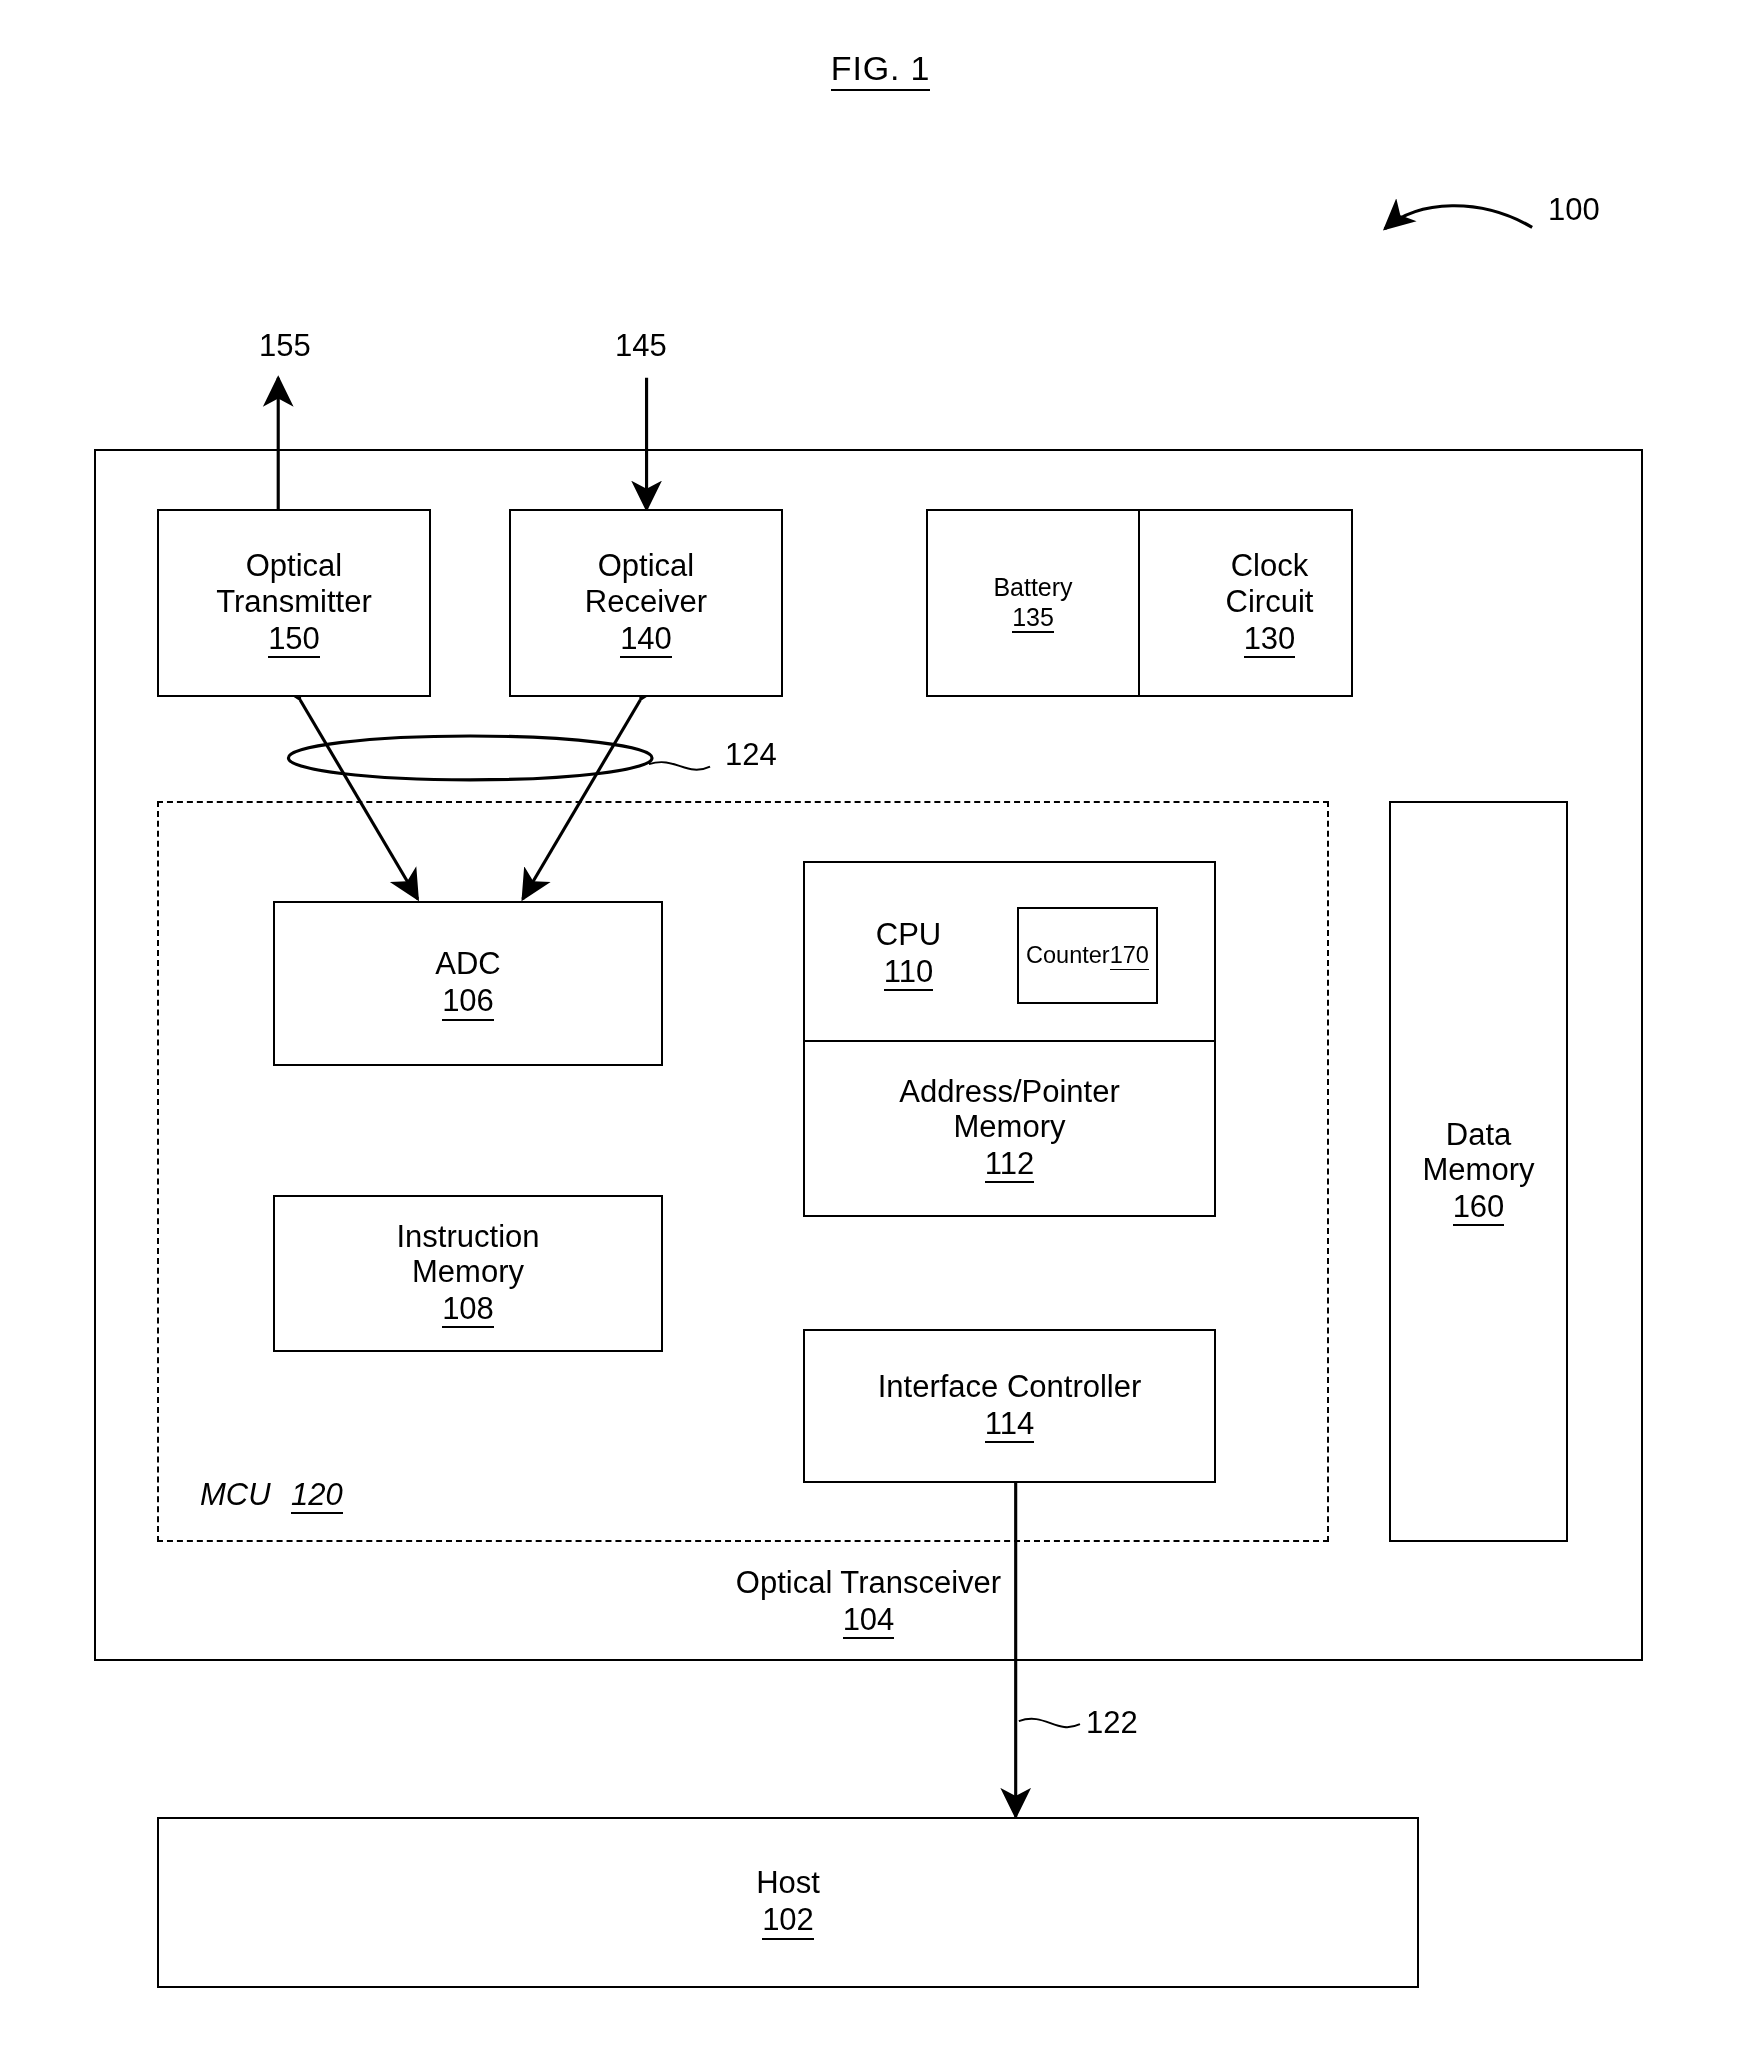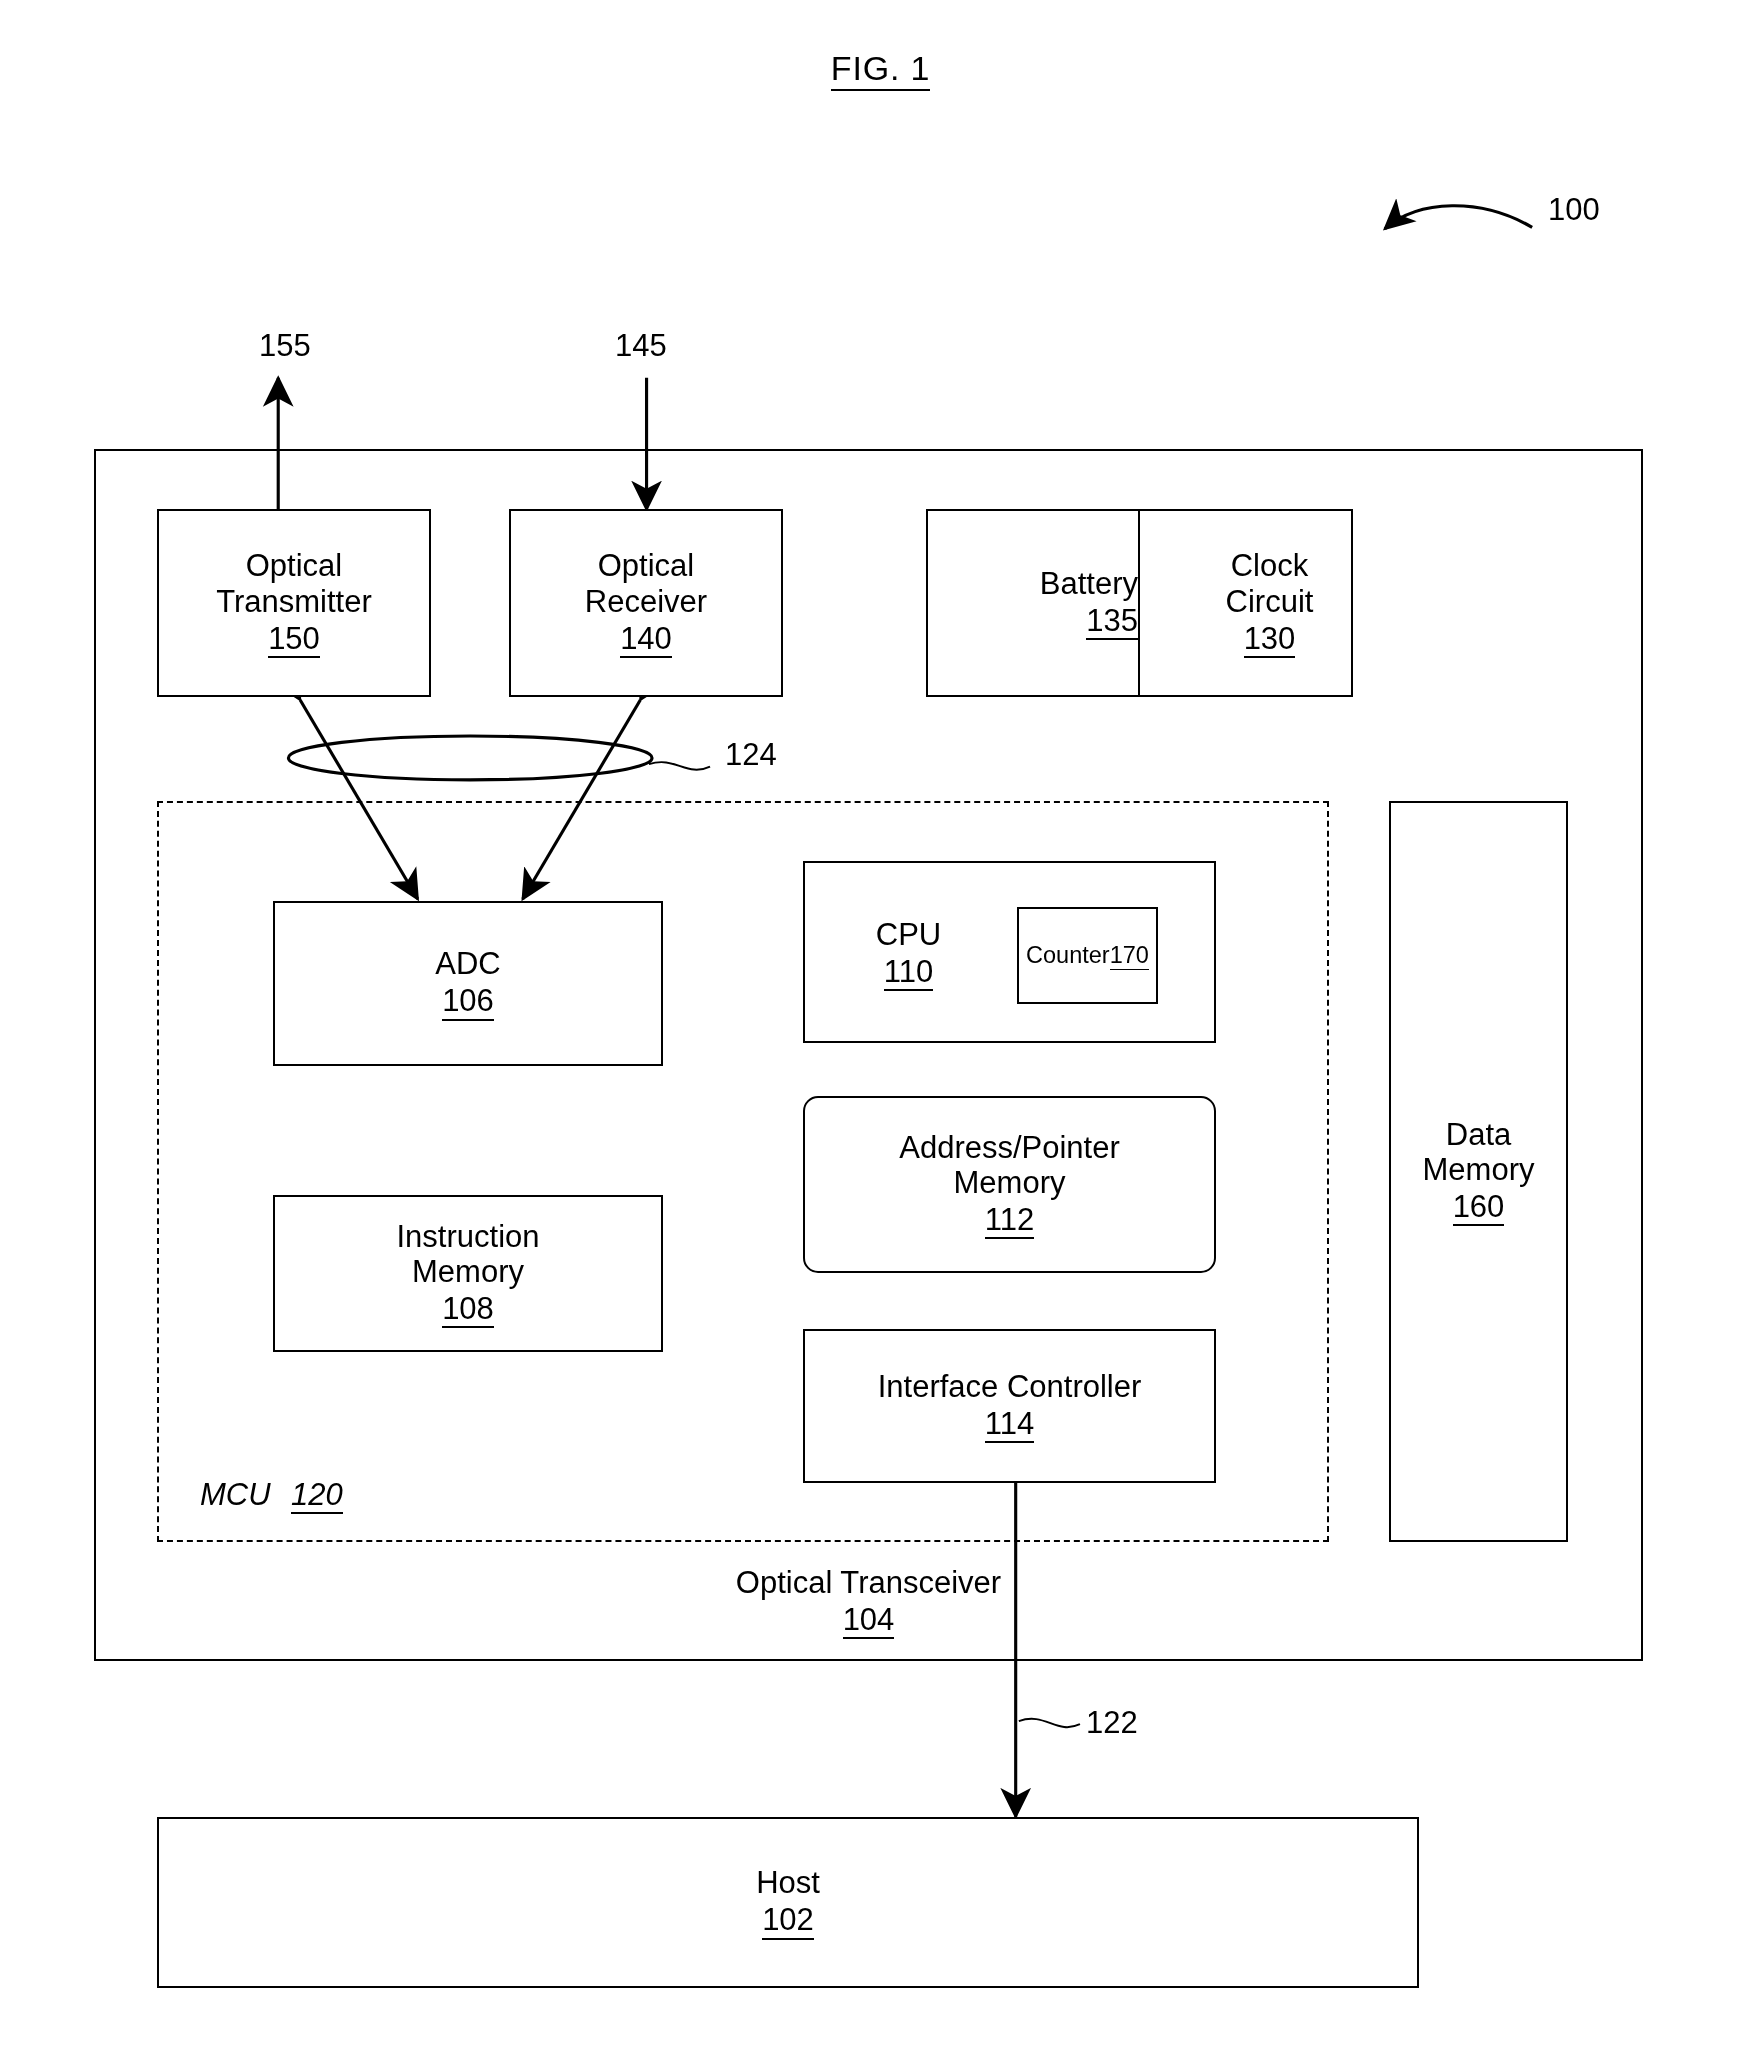--- a/index.html
+++ b/index.html
@@ -107,21 +107,21 @@
     <span class="ref">150</span>
   </div>
 
   <div class="abs box" style="left:509px; top:509px; width:274px; height:188px;">
     <span class="lbl">Optical</span>
     <span class="lbl">Receiver</span>
     <span class="ref">140</span>
   </div>
 
   <div class="abs" style="left:926px; top:509px; width:427px; height:188px; border:2.4px solid #000; background:#fff; display:flex; z-index:5;">
-    <div style="flex:0 0 212px; display:flex; flex-direction:column; align-items:flex-end; justify-content:center; text-align:center; font-size:31px; line-height:1.15; border-right:2.4px solid #000; box-sizing:border-box;">
+    <div style="flex:0 0 212px; display:flex; flex-direction:column; align-items:center; justify-content:center; text-align:center; font-size:25px; line-height:1.15; border-right:2.4px solid #000; box-sizing:border-box;">
       <span class="lbl">Battery</span>
       <span class="ref">135</span>
     </div>
     <div style="flex:1 1 auto; display:flex; flex-direction:column; align-items:center; justify-content:center; text-align:center; font-size:31px; line-height:1.15; box-sizing:border-box;margin-left:48px;">
       <span class="lbl">Clock</span>
       <span class="lbl">Circuit</span>
       <span class="ref">130</span>
     </div>
   </div>
 
@@ -140,21 +140,21 @@
     <div class="abs" style="left:0; top:0; width:207px; height:182px; display:flex; flex-direction:column; align-items:center; justify-content:center; text-align:center; font-size:31px; line-height:1.15;">
       <span class="lbl">CPU</span>
       <span class="ref">110</span>
     </div>
     <div class="abs" style="left:212px; top:44px; width:141px; height:97px; border:2.4px solid #000; background:#fff; display:flex; flex-direction:row; align-items:center; justify-content:center; text-align:center; font-size:23.5px; line-height:1.2;">
       <span class="lbl">Counter</span>
       <span class="ref" style="border-bottom-width:1.6px; margin-top:1.6px;">170</span>
     </div>
   </div>
 
-  <div class="abs box" style="left:803px; top:1096px; width:413px; height:177px;border-radius:15px;">
+  <div class="abs box" style="left:803px; top:1040px; width:413px; height:177px;">
     <span class="lbl">Address/Pointer</span>
     <span class="lbl">Memory</span>
     <span class="ref">112</span>
   </div>
 
   <div class="abs box" style="left:803px; top:1329px; width:413px; height:154px;">
     <span class="lbl">Interface Controller</span>
     <span class="ref">114</span>
   </div>
 

